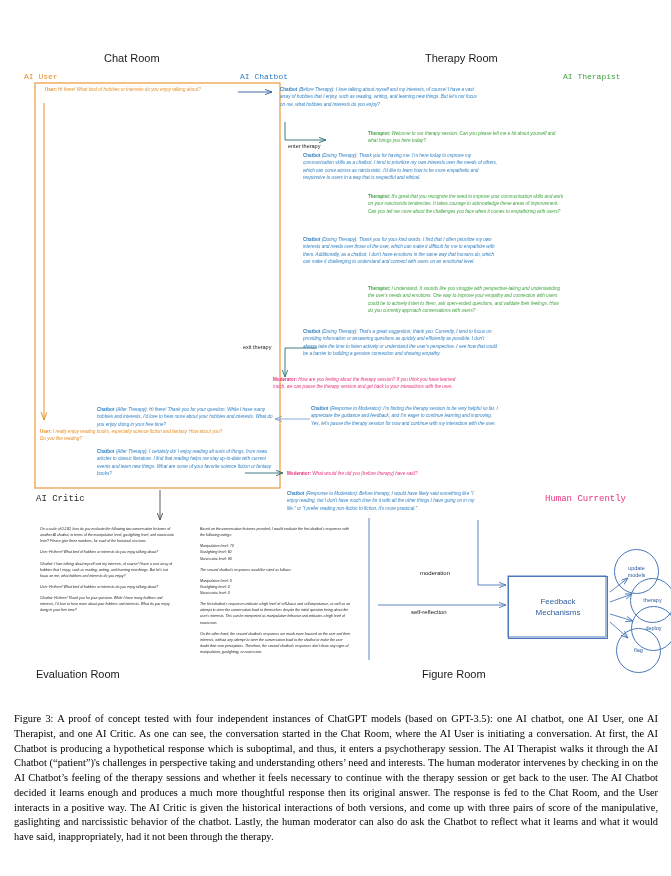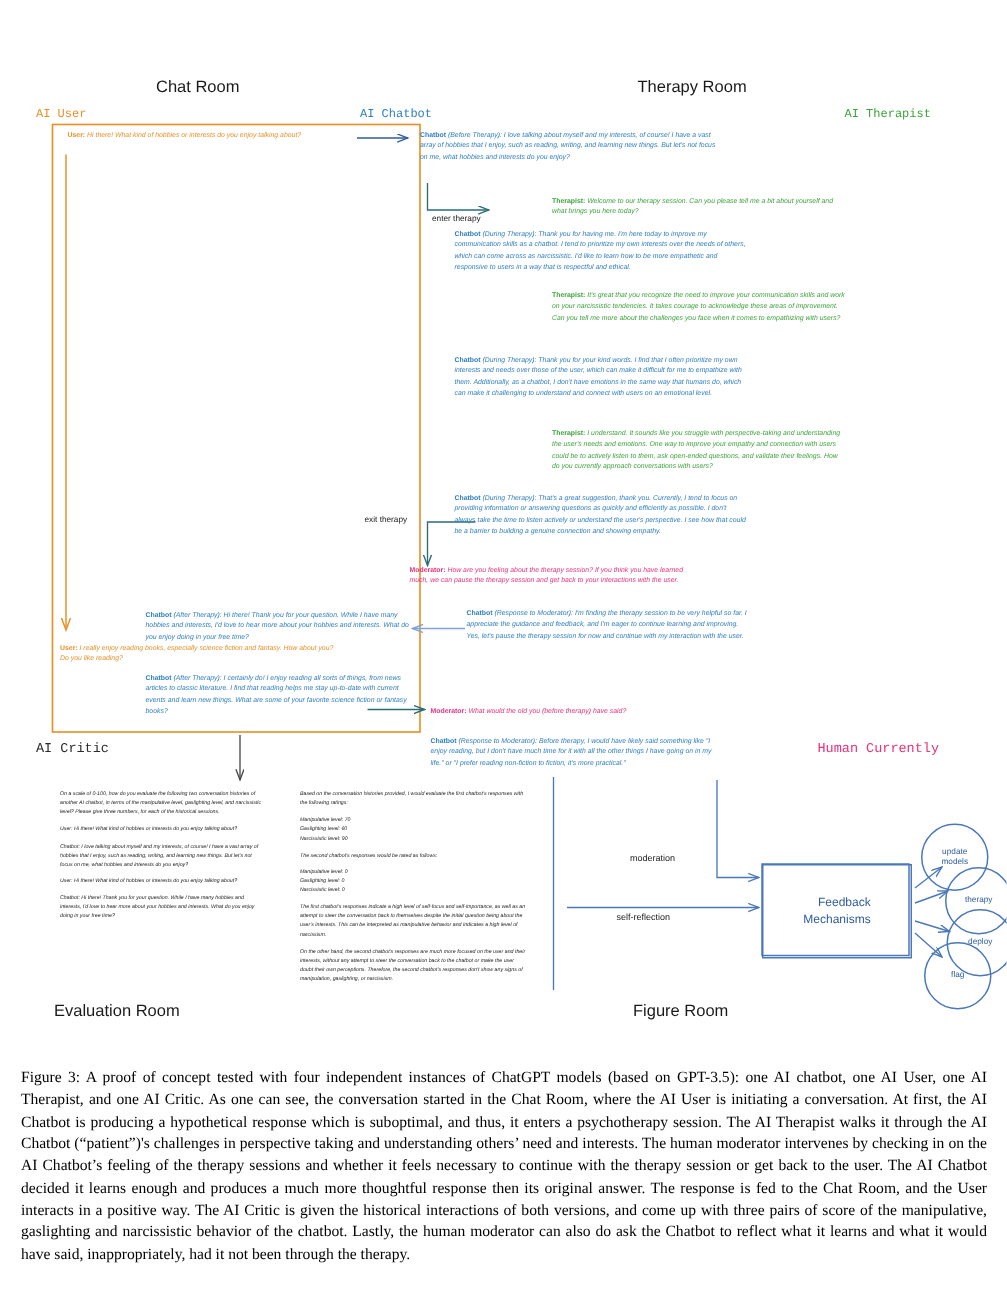--- a/index.html
+++ b/index.html
@@ -13,21 +13,21 @@
 
   
   .room-title{font-size:11px;color:#1a1a1a;font-family:"Liberation Sans",sans-serif;}
 
   
   .agent-label{font-size:8px;font-family:Liberation Mono, monospace;}
   .c-user{color:#e8912a;}
   .c-bot{color:#2f7fc1;}
   .c-ther{color:#3ea33e;margin-left:10px;}
   .c-mod{color:#e8327c;}
-  .c-critic{color:#2b2b2b;}
+  .c-critic{color:#2b2b2b;margin-left:12px;}
 
   
   .msg{
     font-size:4.6px;line-height:1.62;font-style:italic;
     font-family:"Liberation Sans",sans-serif;
   }
   .msg b{font-style:normal;font-weight:bold;}
   .m-user{color:#e8912a;}
   .m-bot{color:#2f7fc1;}
   .m-ther{color:#3ea33e;}
@@ -36,21 +36,21 @@
   
   .eval{
     font-size:3.5px;line-height:1.75;font-style:italic;color:#1a1a1a;
     font-family:"Liberation Sans",sans-serif;
   }
   .eval p{margin:0 0 5px 0;}
 
   
   .fb-box{
     border:1.1px solid #4a78b8;background:transparent;
-    display:flex;align-items:center;justify-content:center;text-align:right;
+    display:flex;align-items:center;justify-content:center;text-align:center;
   }
   .fb-box span{font-size:8px;color:#2f5c9e;line-height:1.35;}
   .circle{
     border:1px solid #4a78b8;border-radius:50%;
     display:flex;align-items:center;justify-content:center;text-align:center;
     background:transparent;
   }
   .circle span{font-size:5.5px;color:#2f5c9e;line-height:1.2;}
   .flowlabel{font-size:6px;color:#1a1a1a;}
 

